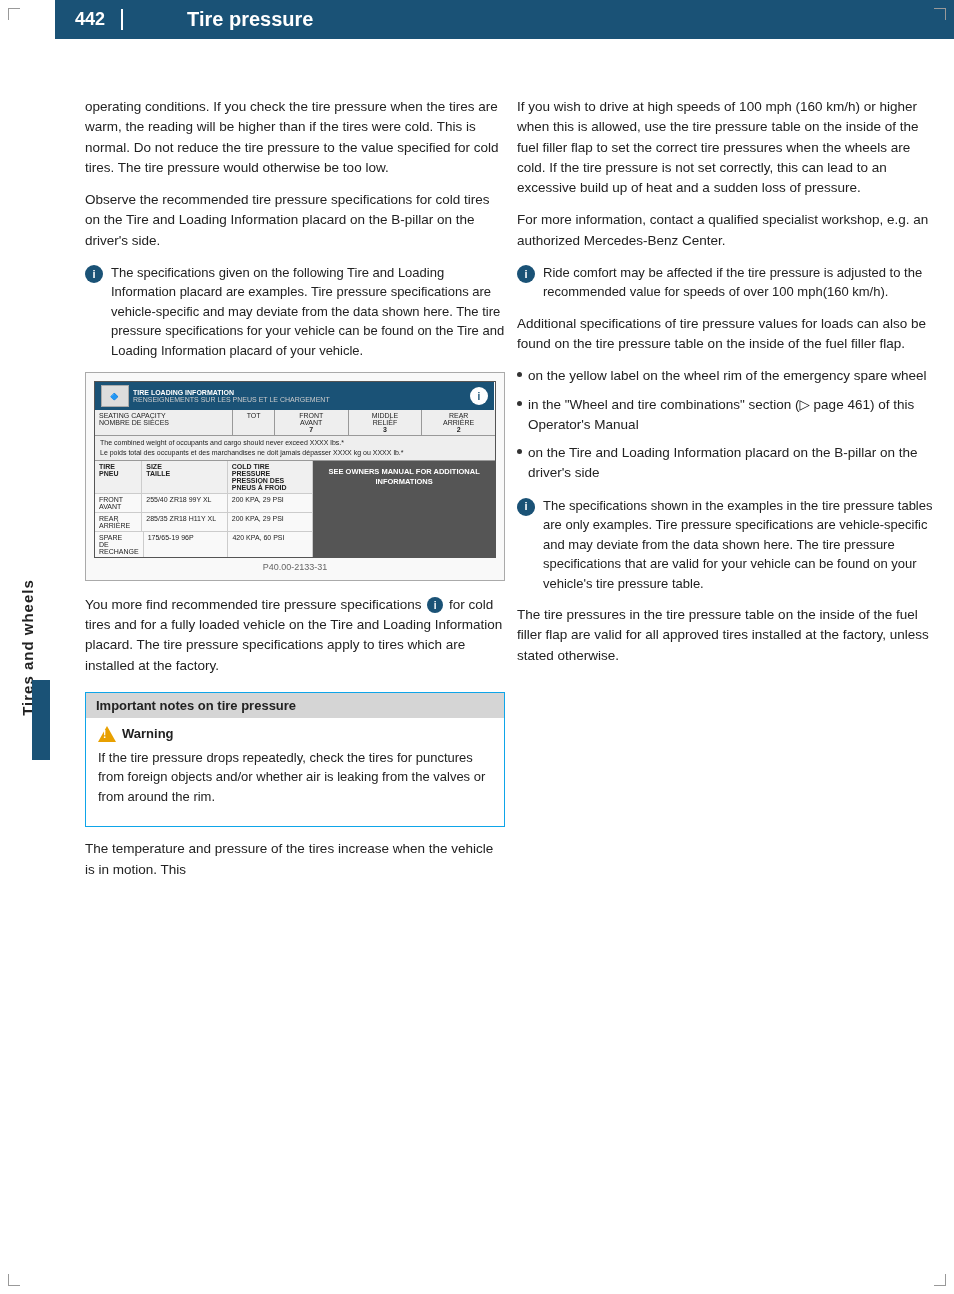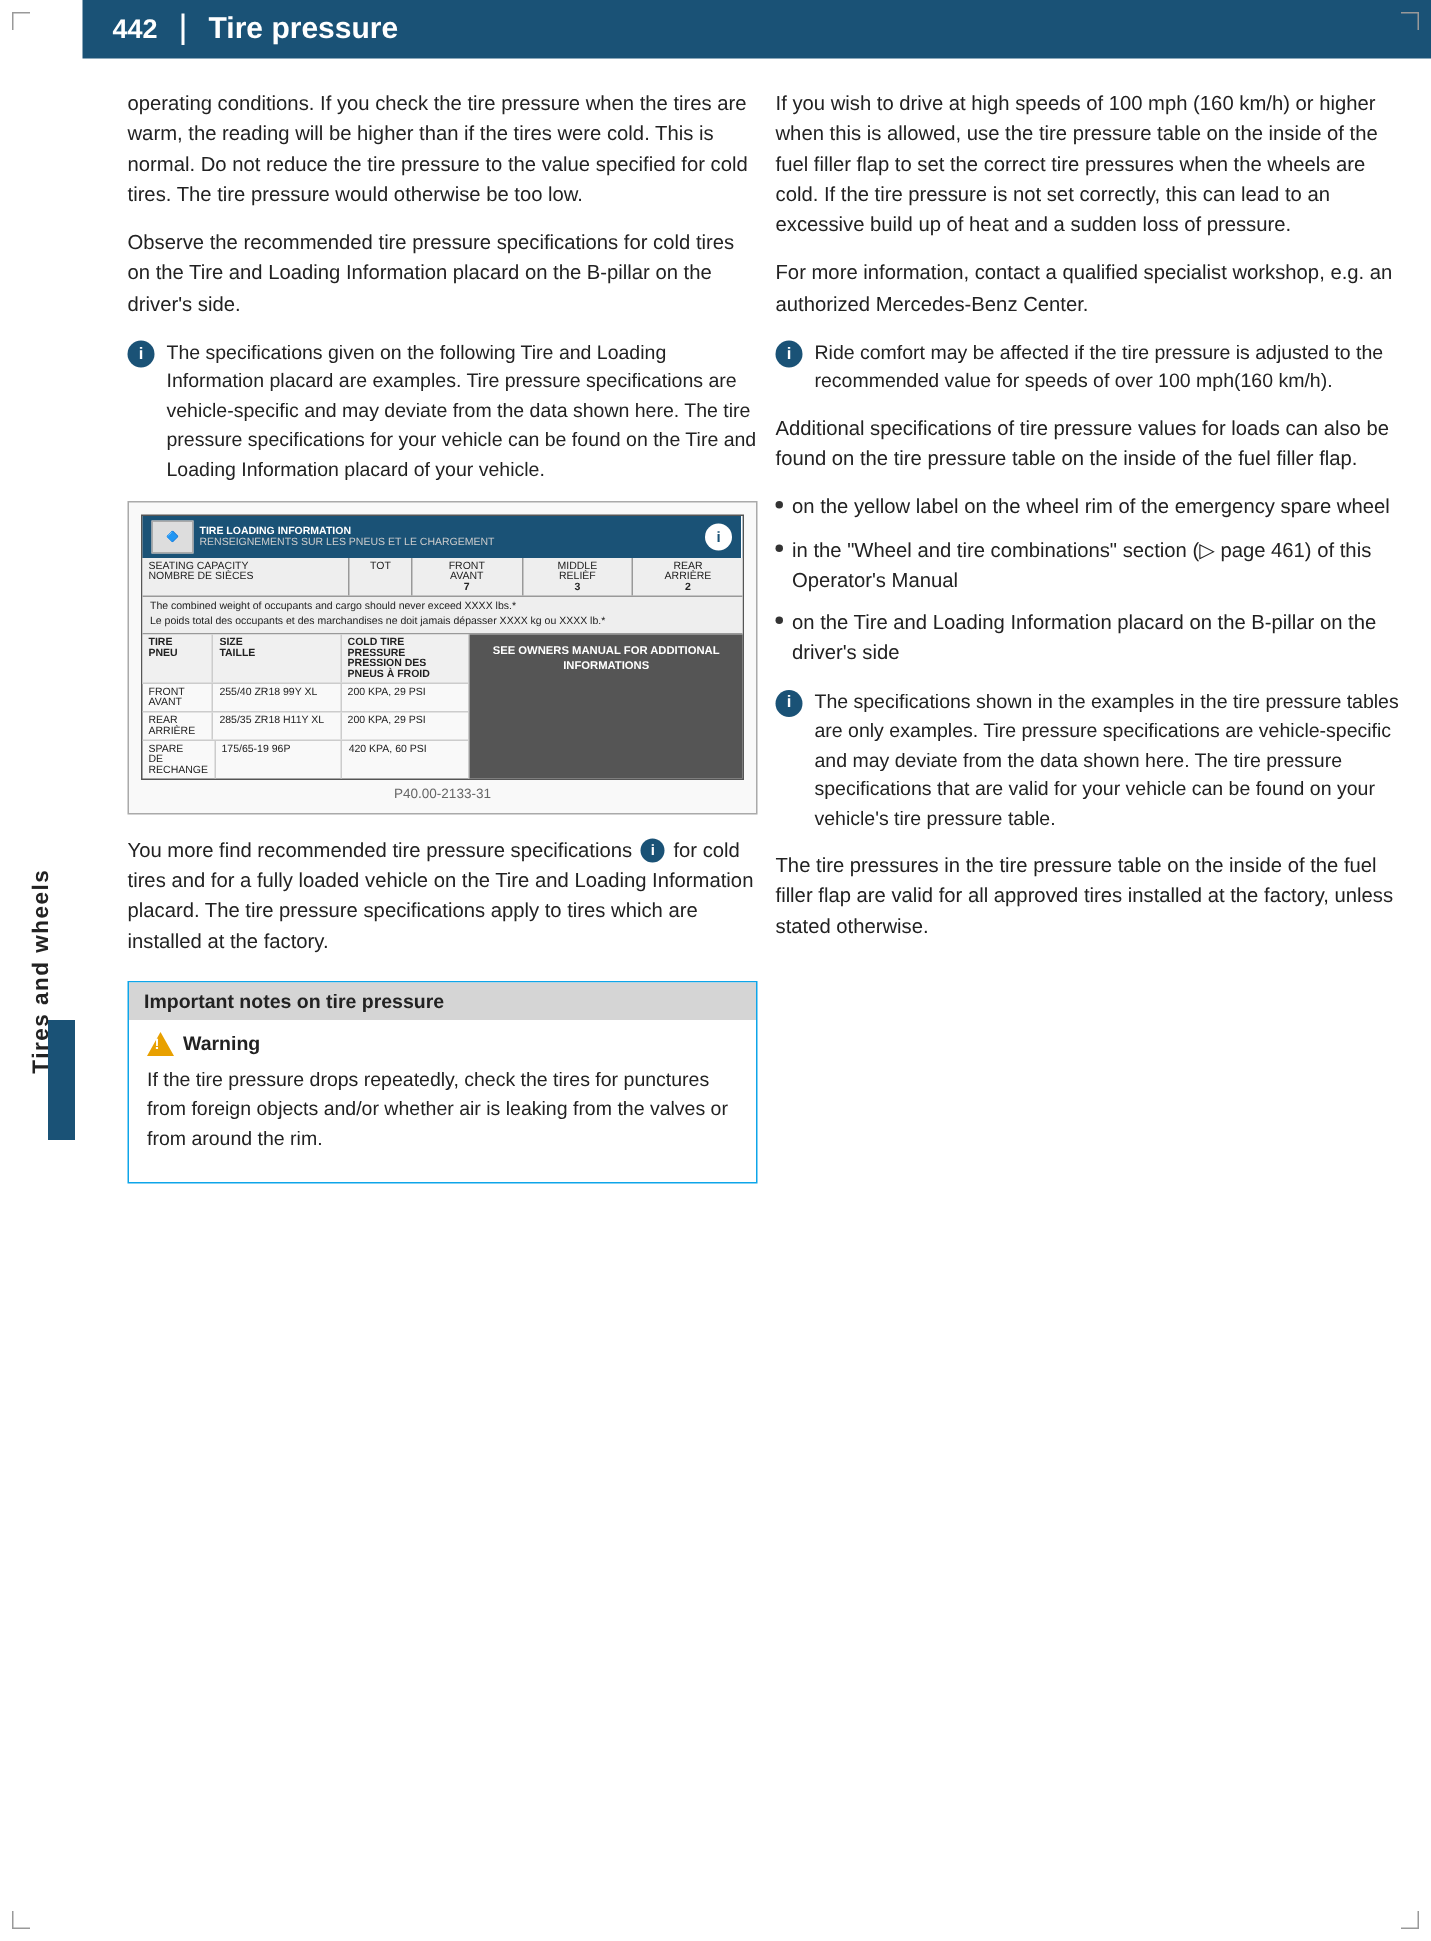--- a/index.html
+++ b/index.html
@@ -36,39 +36,41 @@
     }
 
     
     .header-bar {
       background: #1a5276;
       color: #fff;
       display: flex;
       align-items: center;
       padding: 8px 20px;
       margin-left: 55px;
+      gap: 48px;
     }
     .header-page-num {
       font-size: 18px;
       font-weight: bold;
       margin-right: 16px;
       padding-right: 16px;
       border-right: 2px solid #fff;
     }
     .header-title {
       font-size: 20px;
       font-weight: bold;
     }
 
     
     .main-content {
       display: flex;
       margin-left: 55px;
       padding: 20px 7px 20px 30px;
       gap: 12px;
+      margin-top: 38px;
     }
 
     .left-col {
       flex: 1;
       max-width: 420px;
     }
 
     .right-col {
       flex: 1;
       max-width: 420px;
@@ -333,20 +335,21 @@
       <div class="important-notes-header">Important notes on tire pressure</div>
       <div class="warning-section">
         <div class="warning-title">
           <div class="warning-triangle"></div>
           <span>Warning</span>
         </div>
         <p class="warning-text">If the tire pressure drops repeatedly, check the tires for punctures from foreign objects and/or whether air is leaking from the valves or from around the rim.</p>
       </div>
     </div>
 
+    <p>The temperature and pressure of the tires increase when the vehicle is in motion. This</p>
 
   </div>
 
   <div class="right-col">
 
 
     <p>If you wish to drive at high speeds of 100 mph (160 km/h) or higher when this is allowed, use the tire pressure table on the inside of the fuel filler flap to set the correct tire pressures when the wheels are cold. If the tire pressure is not set correctly, this can lead to an excessive build up of heat and a sudden loss of pressure.</p>
 
     <p>For more information, contact a qualified specialist workshop, e.g. an authorized Mercedes-Benz Center.</p>
 

